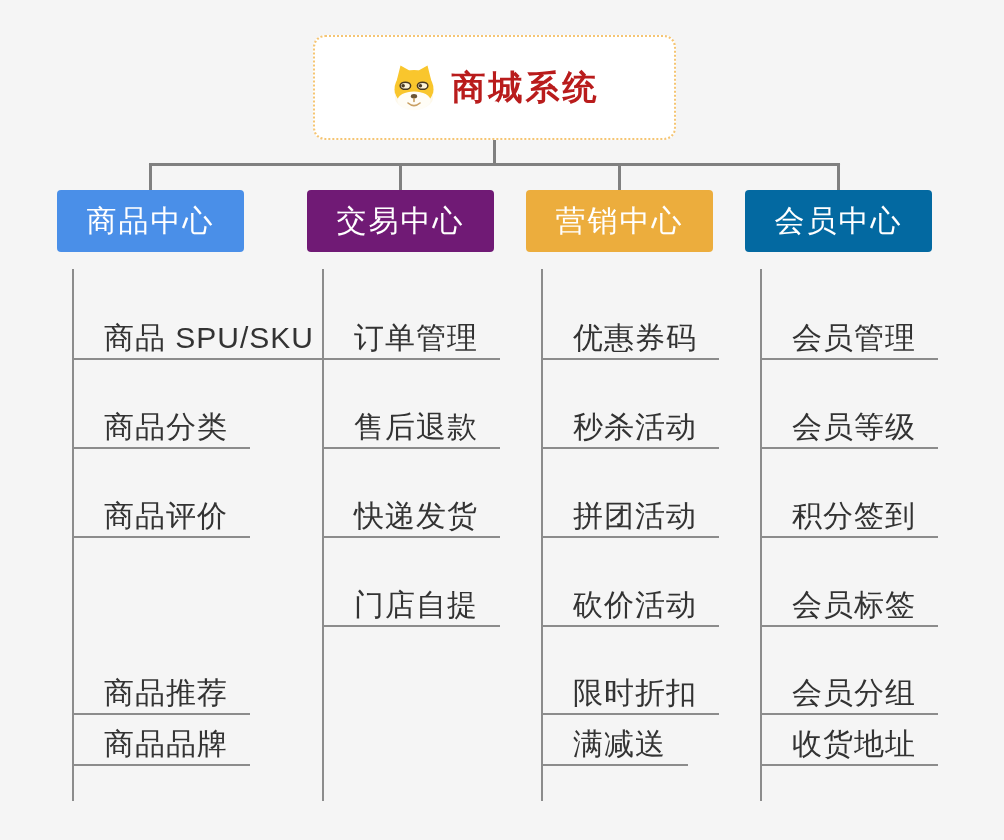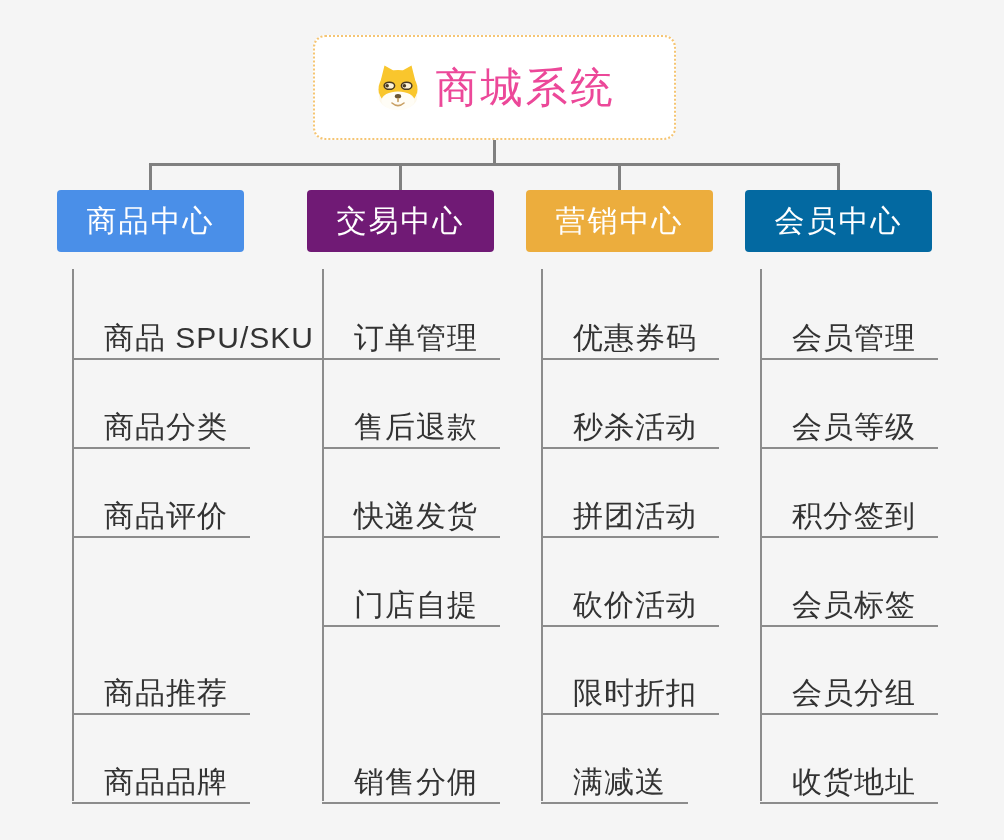--- a/index.html
+++ b/index.html
@@ -18,21 +18,21 @@
   .root-node{
     position:absolute;left:313px;top:35px;width:363px;height:105px;
     background:#ffffff;
     border:2px dotted #F5C573;
     border-radius:12px;
     box-sizing:border-box;
     display:flex;align-items:center;justify-content:center;gap:14px;
     cursor:pointer;
   }
   .root-title{
-    font-size:42px;letter-spacing:3px;color:#ec4899;white-space:nowrap;
+    font-size:34px;letter-spacing:3px;color:#b91c1c;white-space:nowrap;font-weight:bold;
   }
   .root-icon{flex:0 0 auto;display:block;}
   
   .line{position:absolute;background:#808080;}
   .stem{left:493px;top:140px;width:3px;height:24px;}
   .rail{left:149px;top:163px;width:691px;height:3px;border-radius:2px;}
   .drop{top:163px;width:3px;height:44px;}
   .drop.d0{left:149px;}
   .drop.d1{left:399px;}
   .drop.d2{left:618px;}
@@ -66,21 +66,21 @@
   }
   .leaf.c0{left:72px;}
   .leaf.c1{left:322px;}
   .leaf.c2{left:541px;}
   .leaf.c3{left:760px;}
   .leaf.r0{top:311px;}
   .leaf.r1{top:400px;}
   .leaf.r2{top:489px;}
   .leaf.r3{top:578px;}
   .leaf.r4{top:666px;}
-  .leaf.r5{top:755px;}
+  .leaf.r5{top:717px;}
 </style>
 </head>
 <body>
 
 <div id="canvas">
 
   <div class="root-node">
     <svg class="root-icon" width="48" height="48" viewBox="0 0 64 64" aria-hidden="true">
       <polygon points="9,22 14,2 30,11" fill="#F9C62D"></polygon>
       <polygon points="55,22 50,2 34,11" fill="#F9C62D"></polygon>
@@ -117,21 +117,20 @@
   <div class="leaf c0 r0">商品 SPU/SKU</div>
   <div class="leaf c0 r1">商品分类</div>
   <div class="leaf c0 r2">商品评价</div>
   <div class="leaf c0 r4">商品推荐</div>
   <div class="leaf c0 r5">商品品牌</div>
 
   <div class="leaf c1 r0">订单管理</div>
   <div class="leaf c1 r1">售后退款</div>
   <div class="leaf c1 r2">快递发货</div>
   <div class="leaf c1 r3">门店自提</div>
-  <div class="leaf c1 r5">销售分佣</div>
 
   <div class="leaf c2 r0">优惠券码</div>
   <div class="leaf c2 r1">秒杀活动</div>
   <div class="leaf c2 r2">拼团活动</div>
   <div class="leaf c2 r3">砍价活动</div>
   <div class="leaf c2 r4">限时折扣</div>
   <div class="leaf c2 r5">满减送</div>
 
   <div class="leaf c3 r0">会员管理</div>
   <div class="leaf c3 r1">会员等级</div>

